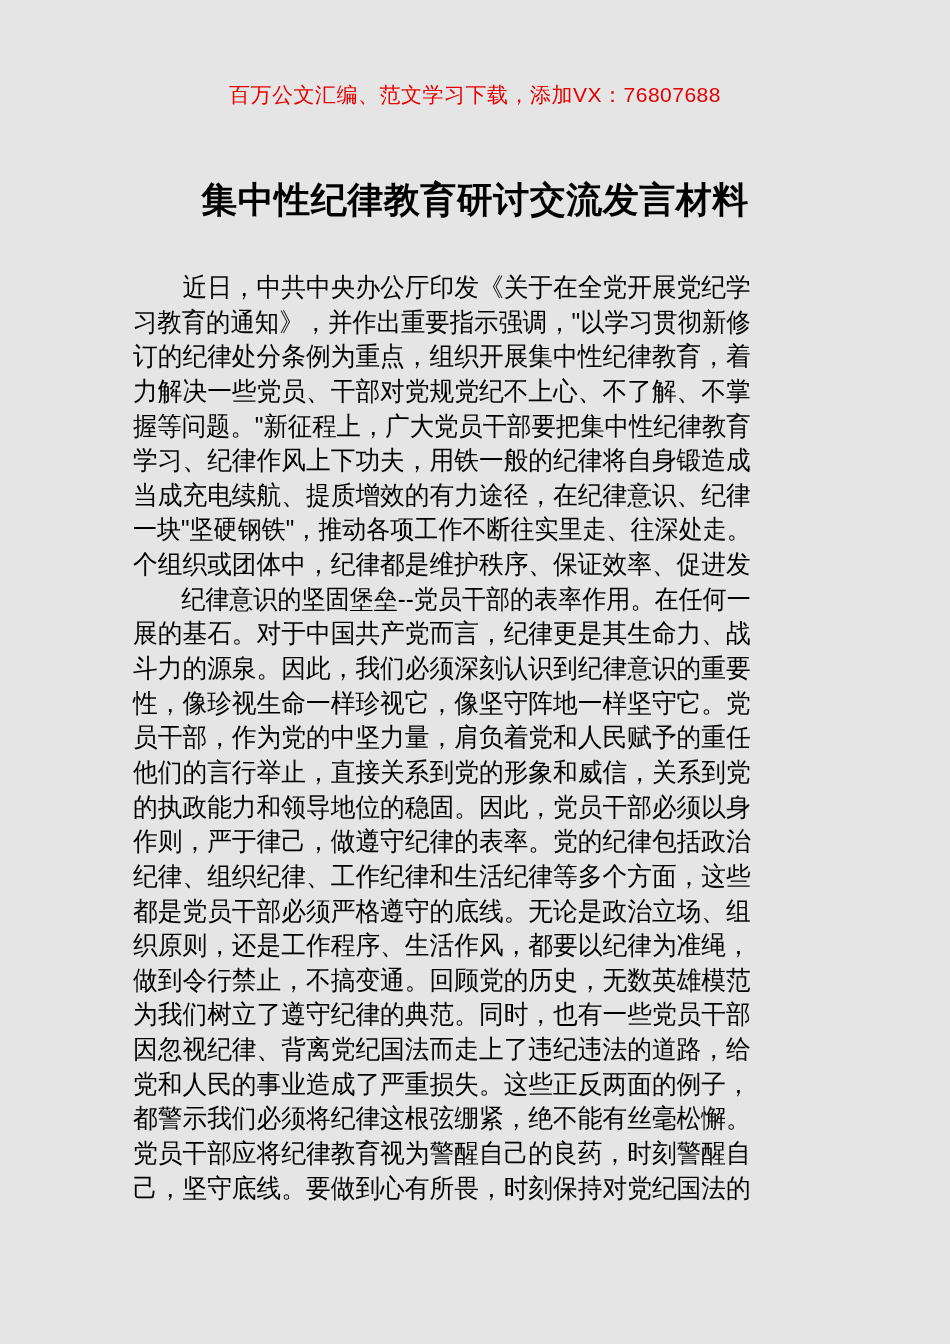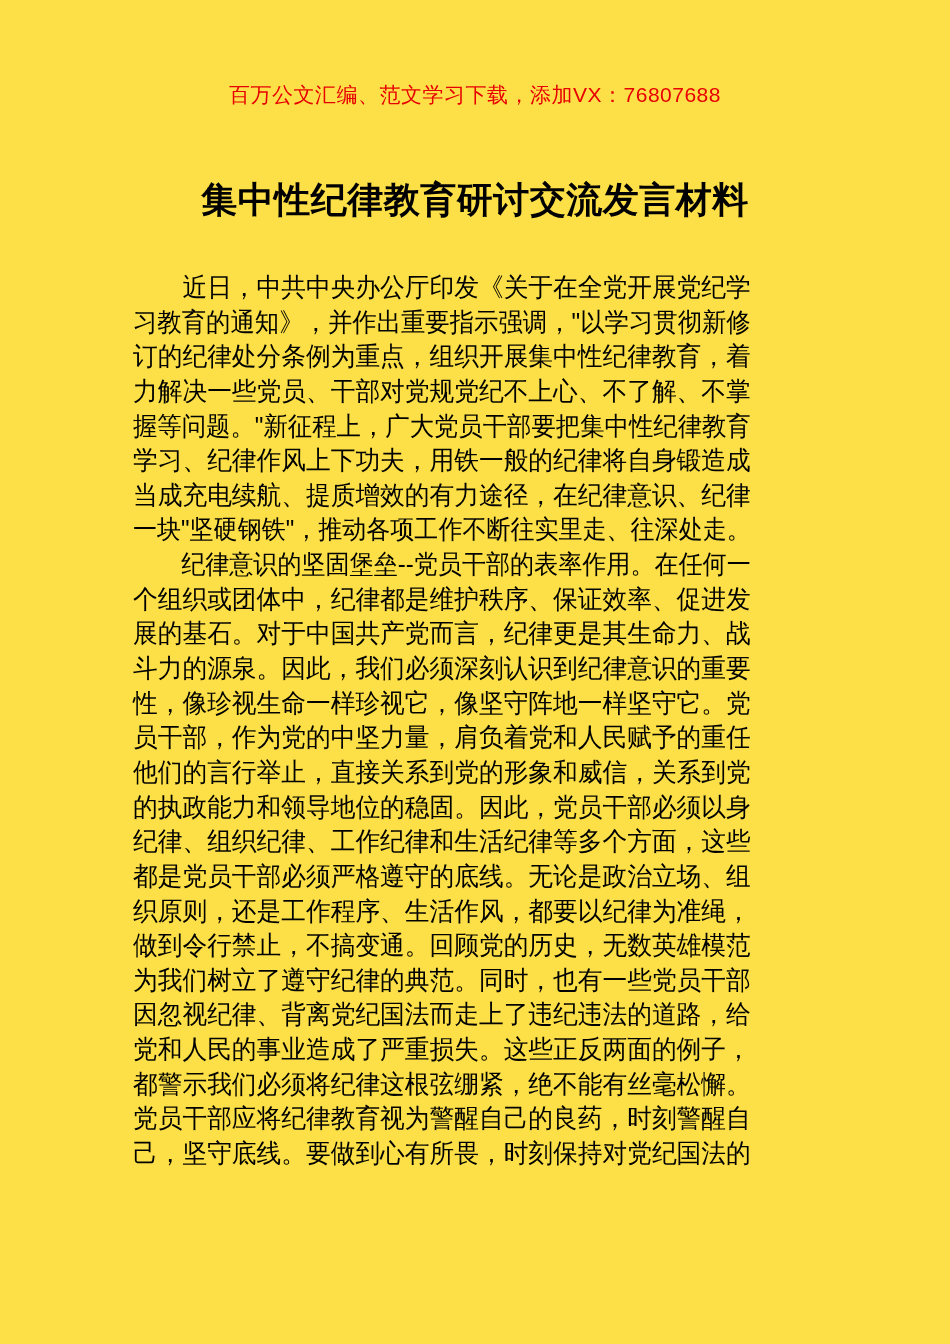--- a/index.html
+++ b/index.html
@@ -11,21 +11,21 @@
     width: 950px;
     height: 1344px;
     position: relative;
     font-family: "Liberation Sans", sans-serif;
     color: #000000;
     overflow: hidden;
   }
   .page {
     position: absolute;
     inset: 0;
-    background: #fde047;
+    background: #e5e5e5;
   }
   .notice {
     position: absolute;
     top: 82px;
     left: 0;
     right: 0;
     text-align: center;
     font-size: 21px;
     line-height: 26px;
     color: #e60000;
@@ -75,28 +75,29 @@
 
   <div class="body-text">
     <div class="line"><span style="transform: scaleX(0.950345);">　　近日，中共中央办公厅印发《关于在全党开展党纪学</span></div>
     <div class="line"><span style="transform: scaleX(0.937036);">习教育的通知》，并作出重要指示强调，"以学习贯彻新修</span></div>
     <div class="line"><span style="transform: scaleX(0.950345);">订的纪律处分条例为重点，组织开展集中性纪律教育，着</span></div>
     <div class="line"><span style="transform: scaleX(0.950345);">力解决一些党员、干部对党规党纪不上心、不了解、不掌</span></div>
     <div class="line"><span style="transform: scaleX(0.937036);">握等问题。"新征程上，广大党员干部要把集中性纪律教育</span></div>
     <div class="line"><span style="transform: scaleX(0.950345);">学习、纪律作风上下功夫，用铁一般的纪律将自身锻造成</span></div>
     <div class="line"><span style="transform: scaleX(0.950345);">当成充电续航、提质增效的有力途径，在纪律意识、纪律</span></div>
     <div class="line"><span style="transform: scaleX(0.924096);">一块"坚硬钢铁"，推动各项工作不断往实里走、往深处走。</span></div>
+    <div class="line"><span style="transform: scaleX(0.950345);">个组织或团体中，纪律都是维护秩序、保证效率、促进发</span></div>
     <div class="line"><span style="transform: scaleX(0.925667);">　　纪律意识的坚固堡垒--党员干部的表率作用。在任何一</span></div>
-    <div class="line"><span style="transform: scaleX(0.950345);">个组织或团体中，纪律都是维护秩序、保证效率、促进发</span></div>
     <div class="line"><span style="transform: scaleX(0.950345);">展的基石。对于中国共产党而言，纪律更是其生命力、战</span></div>
     <div class="line"><span style="transform: scaleX(0.950345);">斗力的源泉。因此，我们必须深刻认识到纪律意识的重要</span></div>
     <div class="line"><span style="transform: scaleX(0.950345);">性，像珍视生命一样珍视它，像坚守阵地一样坚守它。党</span></div>
     <div class="line"><span style="transform: scaleX(0.950345);">员干部，作为党的中坚力量，肩负着党和人民赋予的重任</span></div>
     <div class="line"><span style="transform: scaleX(0.950345);">他们的言行举止，直接关系到党的形象和威信，关系到党</span></div>
     <div class="line"><span style="transform: scaleX(0.950345);">的执政能力和领导地位的稳固。因此，党员干部必须以身</span></div>
+    <div class="line"><span style="transform: scaleX(0.950345);">作则，严于律己，做遵守纪律的表率。党的纪律包括政治</span></div>
     <div class="line"><span style="transform: scaleX(0.950345);">纪律、组织纪律、工作纪律和生活纪律等多个方面，这些</span></div>
     <div class="line"><span style="transform: scaleX(0.950345);">都是党员干部必须严格遵守的底线。无论是政治立场、组</span></div>
     <div class="line"><span style="transform: scaleX(0.950345);">织原则，还是工作程序、生活作风，都要以纪律为准绳，</span></div>
     <div class="line"><span style="transform: scaleX(0.950345);">做到令行禁止，不搞变通。回顾党的历史，无数英雄模范</span></div>
     <div class="line"><span style="transform: scaleX(0.950345);">为我们树立了遵守纪律的典范。同时，也有一些党员干部</span></div>
     <div class="line"><span style="transform: scaleX(0.950345);">因忽视纪律、背离党纪国法而走上了违纪违法的道路，给</span></div>
     <div class="line"><span style="transform: scaleX(0.950345);">党和人民的事业造成了严重损失。这些正反两面的例子，</span></div>
     <div class="line"><span style="transform: scaleX(0.950345);">都警示我们必须将纪律这根弦绷紧，绝不能有丝毫松懈。</span></div>
     <div class="line"><span style="transform: scaleX(0.950345);">党员干部应将纪律教育视为警醒自己的良药，时刻警醒自</span></div>
     <div class="line"><span style="transform: scaleX(0.950345);">己，坚守底线。要做到心有所畏，时刻保持对党纪国法的</span></div>

